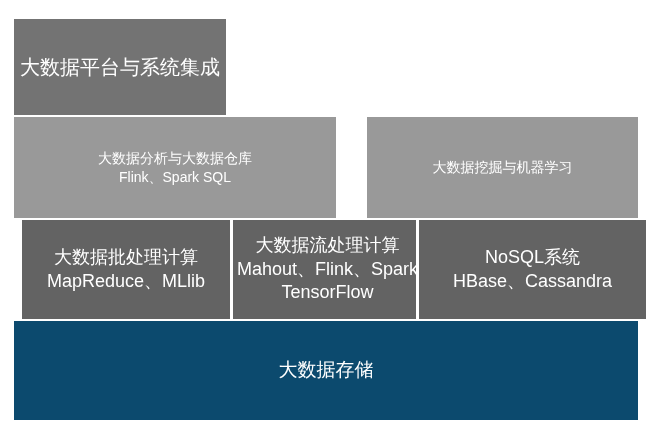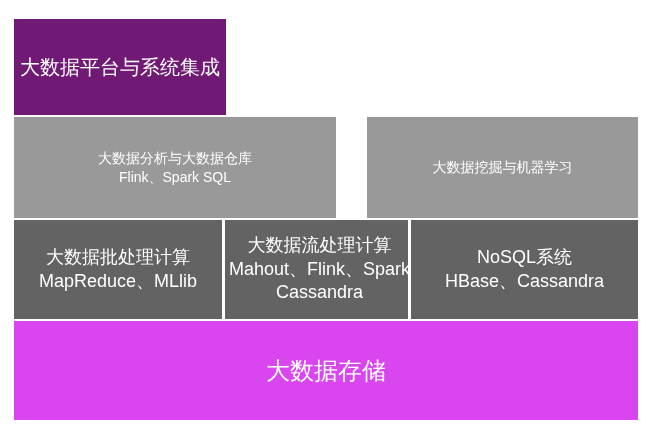--- a/index.html
+++ b/index.html
@@ -46,48 +46,48 @@
   }
 
   .box .line {
     display: block;
     white-space: nowrap;
   }
 
   
   .layer-platform { height: 96px; }
   .layer-platform .box {
-    background: #701a75;
+    background: #737373;
     font-size: 20px;
   }
 
   
   .layer-analytics { height: 101px; }
   .layer-analytics .box {
     background: #999999;
     font-size: 14px;
   }
   .layer-analytics .box.left  { width: 322px; flex: none; }
   .layer-analytics .box.right { flex: 1 1 auto; margin-left: 28px; }
 
   
-  .layer-compute { height: 99px; }
+  .layer-compute { height: 99px; margin-left: 8px; }
   .layer-compute .box {
     background: #636363;
     font-size: 18px;
   }
   .layer-compute .box.batch  { width: 208px; flex: none; }
   .layer-compute .box.stream { width: 183px; flex: none; padding-left: 12px; }
   .layer-compute .box.nosql  { flex: 1 1 auto; }
 
   
   .layer-storage { height: 99px; }
   .layer-storage .box {
-    background: #d946ef;
-    font-size: 24px;
+    background: #0c4a6e;
+    font-size: 19px;
     width: 100%;
   }
 </style>
 </head>
 <body>
 
 <div id="stack">
 
   <div class="layer layer-platform">
     <div class="box full">
@@ -106,21 +106,21 @@
   </div>
 
   <div class="layer layer-compute">
     <div class="box batch">
       <span class="line">大数据批处理计算</span>
       <span class="line">MapReduce、MLlib</span>
     </div>
     <div class="box stream">
       <span class="line">大数据流处理计算</span>
       <span class="line">Mahout、Flink、Spark</span>
-      <span class="line">Cassandra</span>
+      <span class="line">TensorFlow</span>
     </div>
     <div class="box nosql">
       <span class="line">NoSQL系统</span>
       <span class="line">HBase、Cassandra</span>
     </div>
   </div>
 
   <div class="layer layer-storage">
     <div class="box full">
       <span class="line">大数据存储</span>

